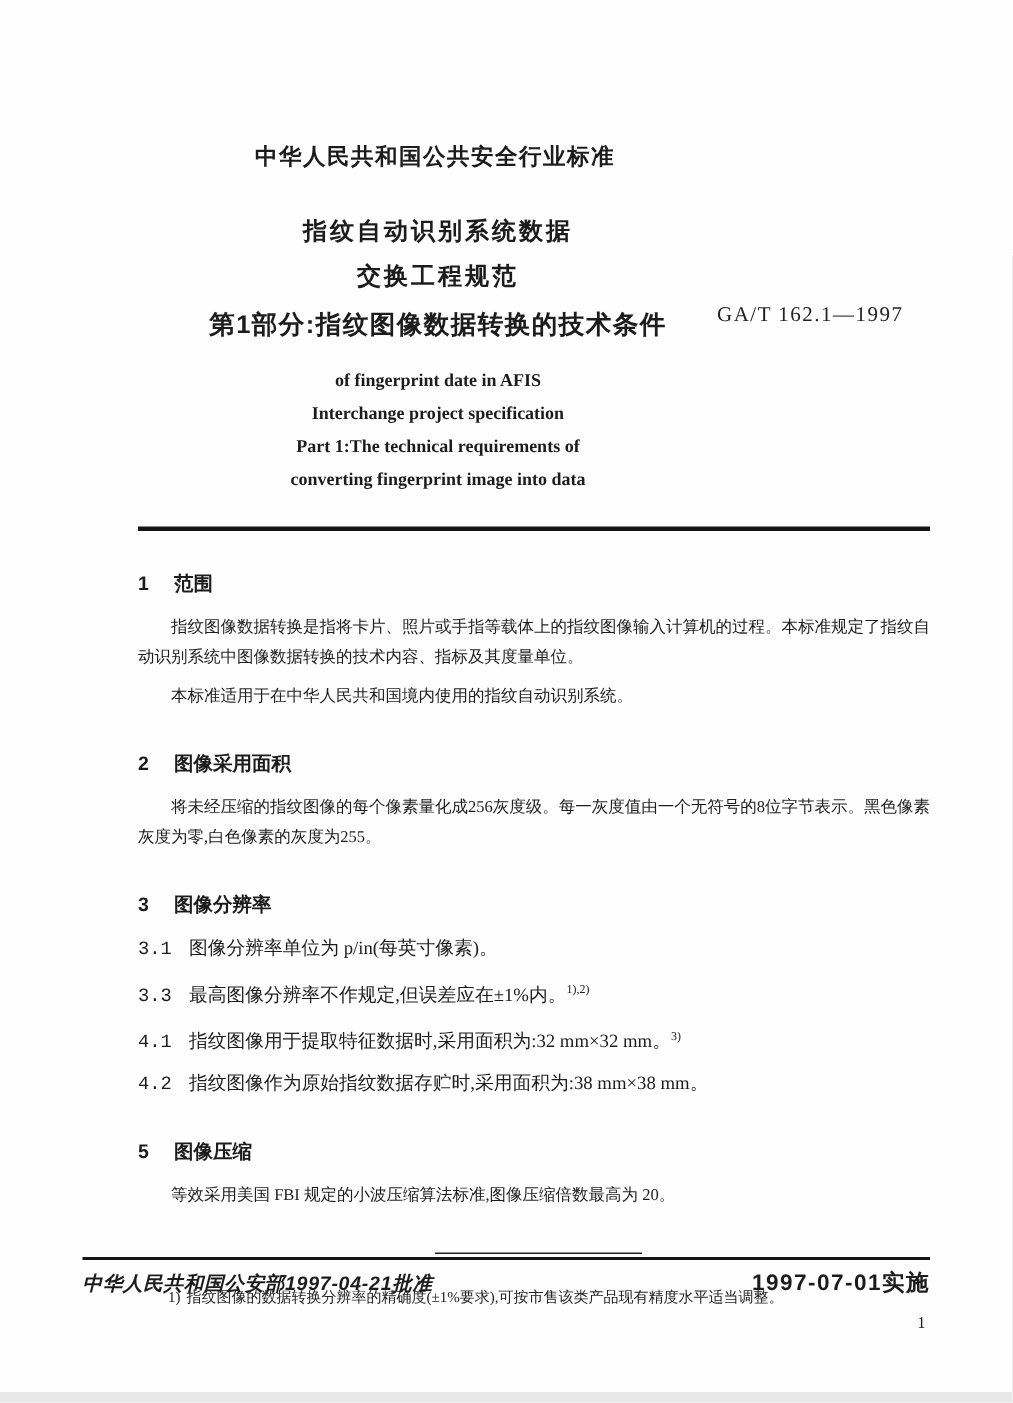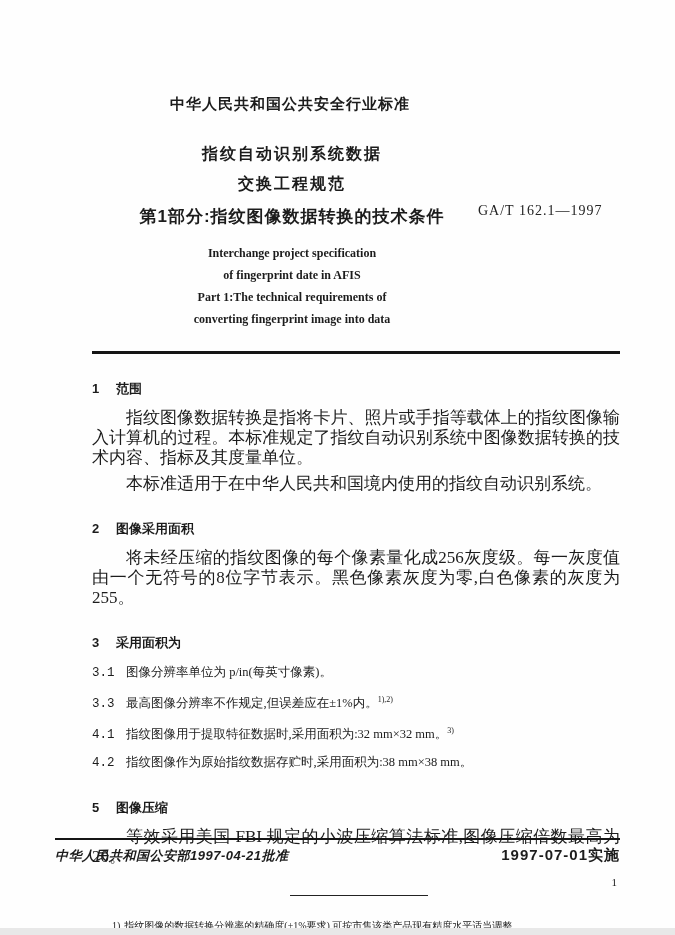--- a/index.html
+++ b/index.html
@@ -56,21 +56,21 @@
     margin-top:24px;
   }
   .section-heading{
     font-family:"Liberation Sans", sans-serif;
     font-weight:bold;
     font-size:13px;
     margin:26px 0 10px;
   }
   .section-heading .sec-num{display:inline-block;min-width:14px;margin-right:10px;}
   .body-p{
-    font-size:17px;
+    font-size:11px;
     line-height:20px;
     text-align:justify;
     margin:6px 0;
   }
   .indent{text-indent:2em;}
   .clause{
     font-size:12.5px;
     line-height:20px;
     margin:7px 0;
   }
@@ -121,22 +121,22 @@
 
     <div class="std-type">中华人民共和国公共安全行业标准</div>
 
     <div class="title-block">
       <div class="title-line">指纹自动识别系统数据</div>
       <div class="title-line">交换工程规范</div>
       <div class="title-line-3">第1部分:指纹图像数据转换的技术条件</div>
     </div>
 
     <div class="en-title">
+      <div>of fingerprint date in AFIS</div>
       <div>Interchange project specification</div>
-      <div>of fingerprint date in AFIS</div>
       <div>Part 1:The technical requirements of</div>
       <div>converting fingerprint image into data</div>
     </div>
 
     <div class="thick-rule"></div>
 
     <div class="section">
       <div class="section-heading">
         <span class="sec-num">1</span><span>范围</span>
       </div>
@@ -146,21 +146,21 @@
 
     <div class="section">
       <div class="section-heading">
         <span class="sec-num">2</span><span>图像采用面积</span>
       </div>
       <p class="body-p indent">将未经压缩的指纹图像的每个像素量化成256灰度级。每一灰度值由一个无符号的8位字节表示。黑色像素灰度为零,白色像素的灰度为255。</p>
     </div>
 
     <div class="section">
       <div class="section-heading">
-        <span class="sec-num">3</span><span>采用面积为</span>
+        <span class="sec-num">3</span><span>图像分辨率</span>
       </div>
       <p class="clause">
         <span class="item-num">3.1</span><span>图像分辨率单位为 p/in(每英寸像素)。</span>
       </p>
       <p class="clause">
         <span class="item-num">3.3</span><span>最高图像分辨率不作规定,但误差应在±1%内。</span><sup>1),2)</sup>
       </p>
     </div>
 
     <div class="section">

